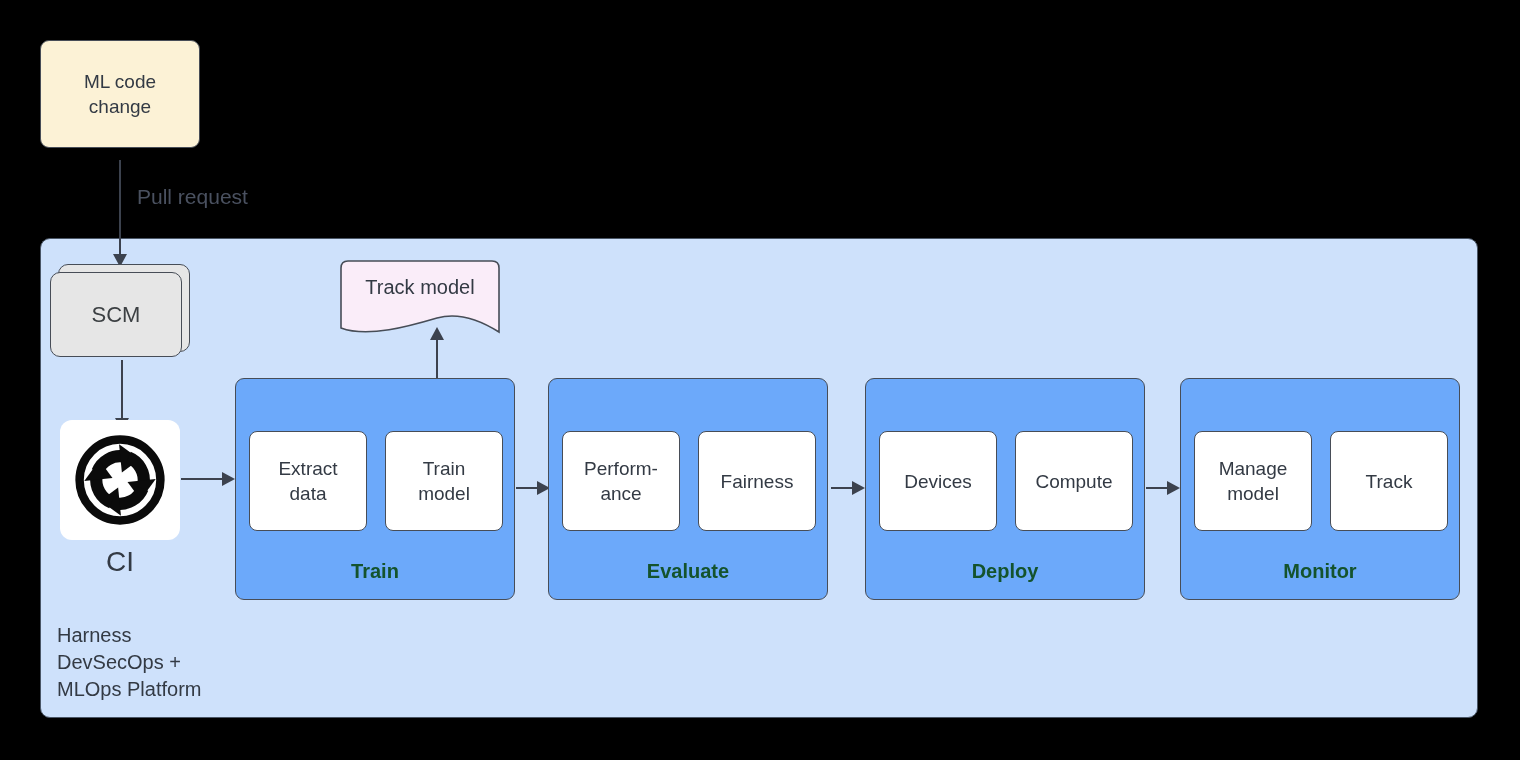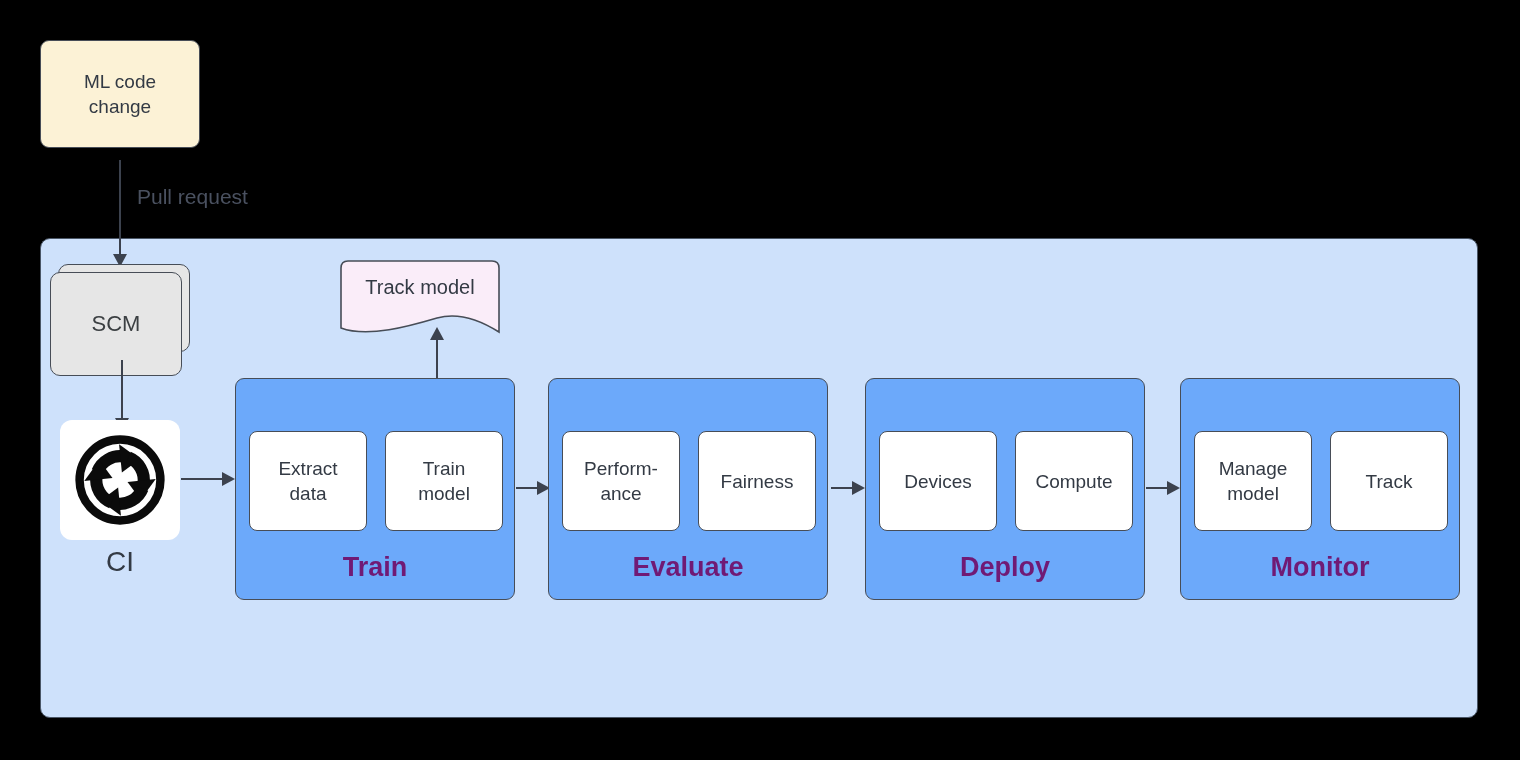--- a/index.html
+++ b/index.html
@@ -29,59 +29,64 @@
     padding:0 26px;}
 
   
   .platform{position:absolute;left:40px;top:238px;width:1438px;height:480px;background:var(--container-fill);
     border:1.5px solid var(--container-border);border-radius:10px;}
   .platform-label{position:absolute;left:57px;top:622px;color:var(--text-dark);font-size:20px;line-height:27px;text-align:left;}
 
   
   .scm-back{position:absolute;left:58px;top:264px;width:132px;height:88px;background:var(--gray-fill);
     border:1.5px solid var(--shape-border);border-radius:10px;}
-  .scm-front{position:absolute;left:50px;top:272px;width:132px;height:104px;background:var(--gray-fill);
+  .scm-front{position:absolute;left:50px;top:272px;width:132px;height:85px;background:var(--gray-fill);
     border:1.5px solid var(--shape-border);border-radius:10px;display:flex;align-items:center;justify-content:center;
     color:#3c4043;font-size:22px;}
 
   
   .ci-box{position:absolute;left:60px;top:420px;width:120px;height:120px;background:#ffffff;border-radius:12px;
     display:flex;align-items:center;justify-content:center;}
   .ci-label{position:absolute;left:60px;top:546px;width:120px;text-align:center;color:var(--text-dark);font-size:28px;}
 
   
   .doc{position:absolute;left:340px;top:260px;width:160px;height:80px;}
   .doc-label{position:absolute;left:340px;top:276px;width:160px;text-align:center;color:var(--text-dark);font-size:20px;}
 
   
   .stage{position:absolute;top:378px;width:280px;height:222px;background:var(--stage-fill);
     border:1.5px solid var(--shape-border);border-radius:9px;}
   .stage-1{left:235px;} .stage-2{left:548px;} .stage-3{left:865px;} .stage-4{left:1180px;}
-  .stage-label{position:absolute;left:0;bottom:16px;width:100%;text-align:center;color:#701a75;
-    font-size:27px;font-weight:bold;}
+  .stage-label{position:absolute;left:0;bottom:16px;width:100%;text-align:center;color:#14532d;
+    font-size:20px;font-weight:bold;}
   .item{position:absolute;top:52px;width:118px;height:100px;background:#ffffff;border:1.5px solid var(--shape-border);
     border-radius:8px;display:flex;align-items:center;justify-content:center;padding:0 11px;}
   .item-a{left:13px;} .item-b{left:149px;}
 
   
   .vline{position:absolute;width:2px;background:var(--arrow);}
   .hline{position:absolute;height:2px;background:var(--arrow);}
   .ah{position:absolute;width:0;height:0;}
   .ah-down{border-left:7px solid transparent;border-right:7px solid transparent;border-top:13px solid var(--arrow);}
   .ah-up{border-left:7px solid transparent;border-right:7px solid transparent;border-bottom:13px solid var(--arrow);}
   .ah-right{border-top:7px solid transparent;border-bottom:7px solid transparent;border-left:13px solid var(--arrow);}
 
   .edge-label{position:absolute;left:137px;top:185px;color:var(--text-muted);font-size:21px;}
 </style>
 </head>
 <body>
 
 <div id="canvas">
 
   <div class="platform"></div>
+  <div class="platform-label">
+    <div>Harness</div>
+    <div>DevSecOps +</div>
+    <div>MLOps Platform</div>
+  </div>
 
   <div class="ml-note">
     <div class="node-text">ML code change</div>
   </div>
 
   <div class="vline" style="left:119px;top:160px;height:94px;"></div>
   <div class="ah ah-down" style="left:113px;top:254px;"></div>
   <div class="edge-label">Pull request</div>
 
   <div class="scm-back"></div>

